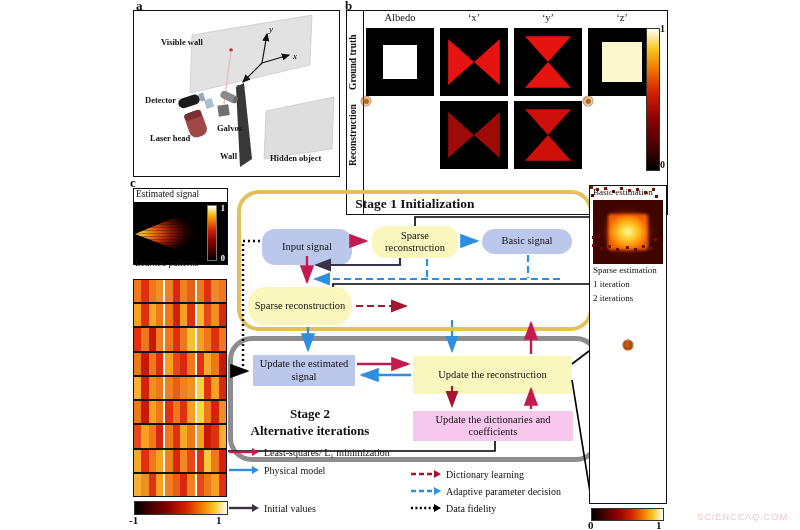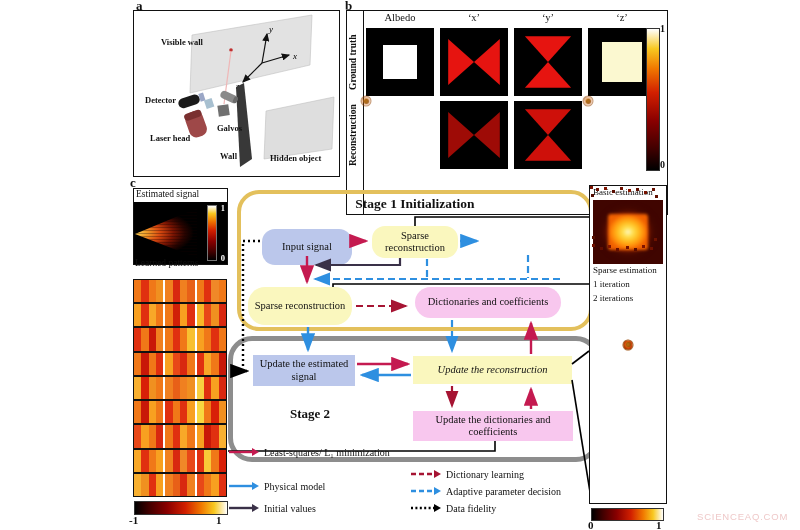--- a/index.html
+++ b/index.html
@@ -386,28 +386,29 @@
     </div>
   <div class="cb-h" style="left:134px;top:501px;width:92px;height:12px;"></div>
   <div class="cbl" style="left:129px;top:514px;">-1</div>
   <div class="cbl" style="left:216px;top:514px;">1</div>
 
   <div class="frame" id="stage1" style="left:237px;top:190px;width:356px;height:141px;"></div>
   <div class="frame" id="stage2" style="left:228px;top:336px;width:372px;height:126px;"></div>
   <div class="stitle" style="left:280px;top:196px;width:270px;font-size:13.5px;">Stage 1 Initialization</div>
   <div class="stitle" style="left:240px;top:406px;width:140px;font-size:13px;line-height:1.3;">
     <div>Stage 2</div>
+    <div>Alternative iterations</div>
   </div>
 
   <div class="fbox bblue pill" style="left:262px;top:229px;width:90px;height:36px;">Input signal</div>
   <div class="fbox byel pill" style="left:372px;top:226px;width:86px;height:32px;">Sparse reconstruction</div>
+  <div class="fbox bblue pill" style="left:482px;top:229px;width:90px;height:25px;">Basic signal</div>
   <div class="fbox byel pill-lg" style="left:248px;top:287px;width:104px;height:38px;">Sparse reconstruction</div>
-  <div class="fbox bpink pill-lg" style="left:415px;top:287px;width:146px;height:31px;">Dictionaries and coefficients</div>
   <div class="fbox bblue" style="left:253px;top:355px;width:102px;height:31px;">Update the estimated signal</div>
-  <div class="fbox byel" style="left:413px;top:356px;width:159px;height:28px;font-style:italic;">Update the reconstruction</div>
+  <div class="fbox byel" style="left:413px;top:356px;width:159px;height:38px;">Update the reconstruction</div>
   <div class="fbox bpink" style="left:413px;top:411px;width:160px;height:30px;">Update the dictionaries and coefficients</div>
 
   <svg id="wires" width="800" height="530">
     <defs>
       <marker id="mC" markerWidth="8" markerHeight="6" refX="7" refY="3" orient="auto">
           <path d="M0,0L8,3L0,6Z" class="f-c"></path>
         </marker>
       <marker id="mB" markerWidth="8" markerHeight="6" refX="7" refY="3" orient="auto">
           <path d="M0,0L8,3L0,6Z" class="f-b"></path>
         </marker>
@@ -466,21 +467,21 @@
   </svg>
 
   <div id="legend-left">
       <div class="leg-item" style="left: 228px; top: 444px;">
         <svg width="32" height="12">
           <line x1="1" y1="6" x2="24" y2="6" stroke="#C41A50" stroke-width="2.4"></line>
           <polygon points="24,2 31,6 24,10" fill="#C41A50"></polygon>
         </svg>
         <span>Least-squares/ L₁ minimization</span>
       </div>
-      <div class="leg-item" style="left: 228px; top: 478px;">
+      <div class="leg-item" style="left: 228px; top: 462px;">
         <svg width="32" height="12">
           <line x1="1" y1="6" x2="24" y2="6" stroke="#2E8FE0" stroke-width="2.4"></line>
           <polygon points="24,2 31,6 24,10" fill="#2E8FE0"></polygon>
         </svg>
         <span>Physical model</span>
       </div>
       <div class="leg-item" style="left: 228px; top: 500px;">
         <svg width="32" height="12">
           <line x1="1" y1="6" x2="24" y2="6" stroke="#3A3148" stroke-width="2.4"></line>
           <polygon points="24,2 31,6 24,10" fill="#3A3148"></polygon>

